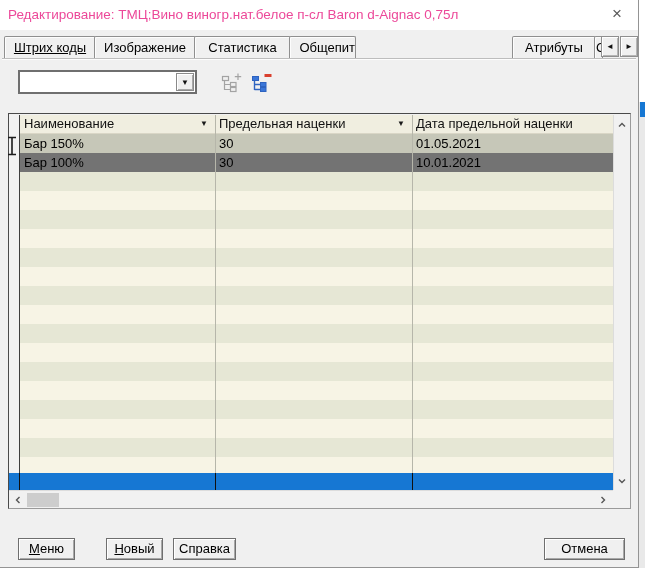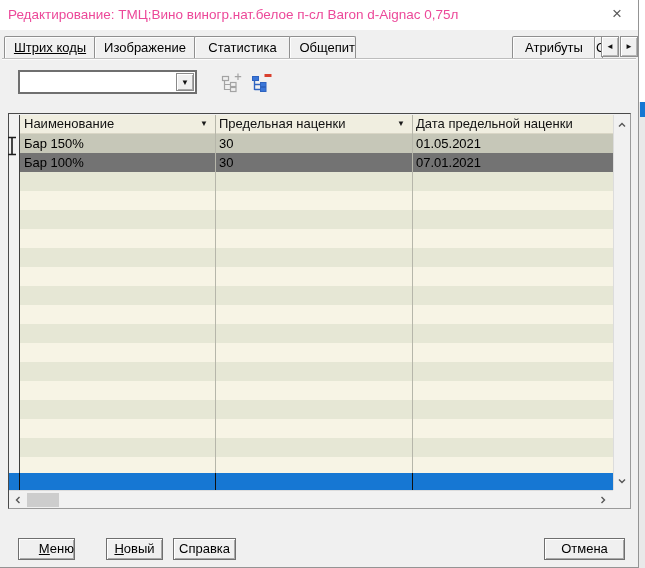--- a/index.html
+++ b/index.html
@@ -145,21 +145,21 @@
   <div id="body-stripes"></div>
 
   <div class="grow" id="row-0">
     <div class="gcell" style="left:0;width:195px;">Бар 150%</div>
     <div class="gcell" style="left:195px;width:197px;">30</div>
     <div class="gcell" style="left:392px;width:201px;">01.05.2021</div>
   </div>
   <div class="grow" id="row-1">
     <div class="gcell" style="left:0;width:195px;">Бар 100%</div>
     <div class="gcell" style="left:195px;width:197px;">30</div>
-    <div class="gcell" style="left:392px;width:201px;">07.01.2021</div>
+    <div class="gcell" style="left:392px;width:201px;">10.01.2021</div>
   </div>
 
   <div class="vline" style="left:215px;"></div>
   <div class="vline" style="left:412px;"></div>
   <div id="gutter-line"></div>
 
   <div id="blue-row">
     <div class="bsep" style="left:10px;"></div>
     <div class="bsep" style="left:206px;"></div>
     <div class="bsep" style="left:403px;"></div>
@@ -185,21 +185,21 @@
           </svg></span>
     </div>
     <div id="hthumb"></div>
     <div class="sbtn" style="left:586px;top:1px;">
       <span><svg width="10" height="10" viewBox="0 0 10 10">
             <polyline points="3.5,2 6.5,5 3.5,8" fill="none" stroke="#555" stroke-width="1.4"></polyline>
           </svg></span>
     </div>
   </div>
 
-  <div class="btn" style="left:18px;width:57px;text-align:right;">
+  <div class="btn" style="left:18px;width:57px;">
     <span class="mnm">М</span><span>еню</span>
   </div>
   <div class="btn" style="left:106px;width:57px;">
     <span class="mnm">Н</span><span>овый</span>
   </div>
   <div class="btn" style="left:173px;width:63px;">
     <span>Справка</span>
   </div>
   <div class="btn" style="left:544px;width:81px;">
     <span>Отмена</span>

